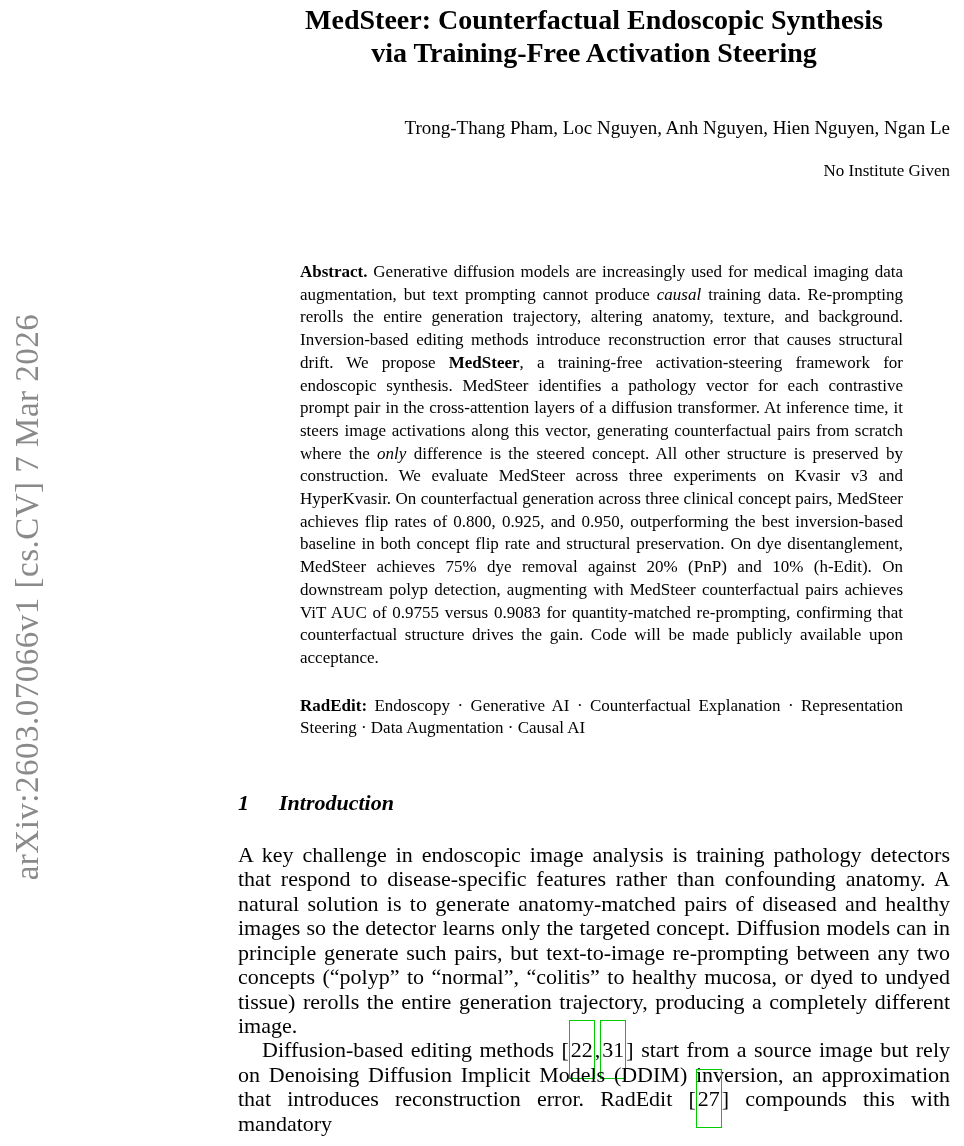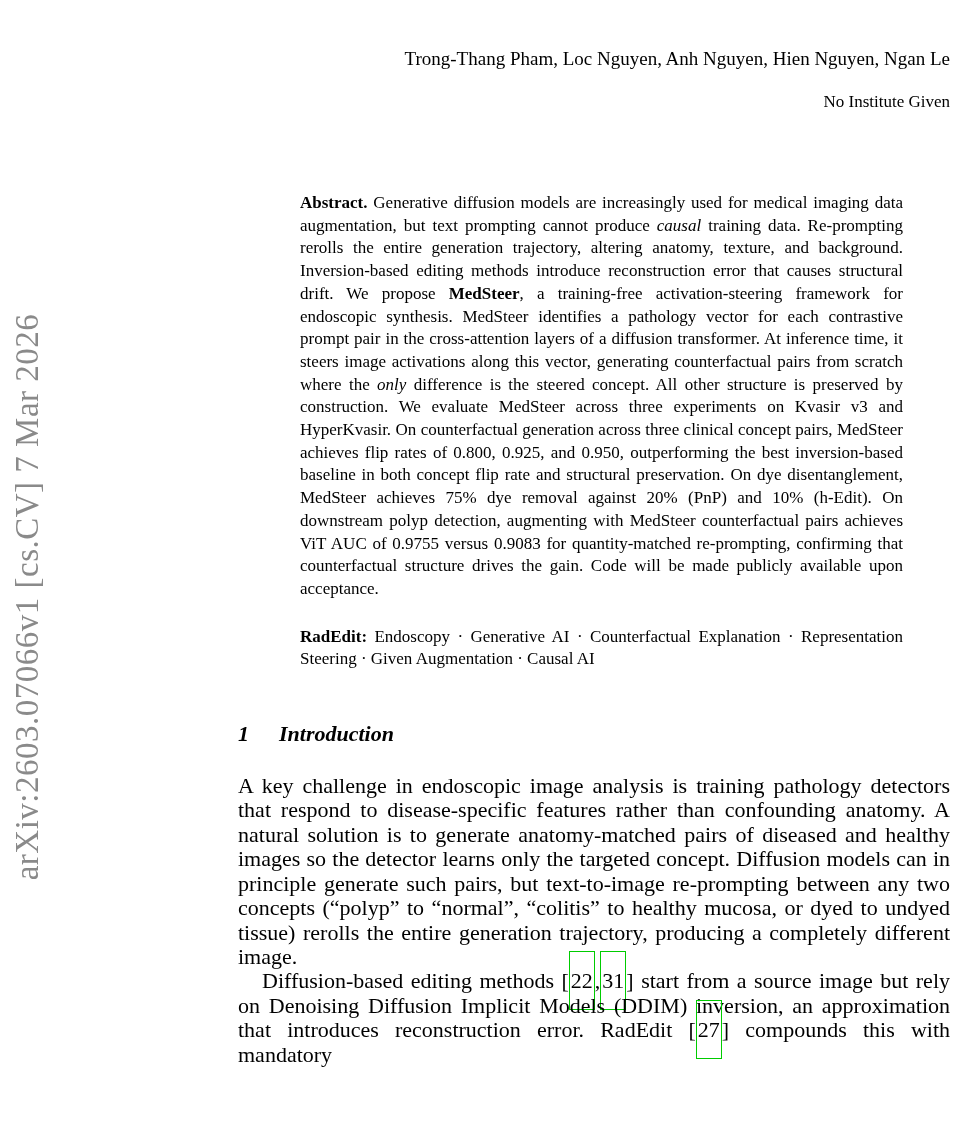--- a/index.html
+++ b/index.html
@@ -39,28 +39,32 @@
 </style>
 </head>
 <body>
 
 <div class="page">
 
   <div class="watermark">arXiv:2603.07066v1  [cs.CV]  7 Mar 2026</div>
 
   <div class="content">
 
+    <h1 class="title">
+      <span class="title-line">MedSteer: Counterfactual Endoscopic Synthesis</span>
+      <span class="title-line">via Training-Free Activation Steering</span>
+    </h1>
 
     <div class="authors">Trong-Thang Pham, Loc Nguyen, Anh Nguyen, Hien Nguyen, Ngan Le</div>
 
     <div class="institute">No Institute Given</div>
 
     <div class="abstract"><span class="seg-bold">Abstract.</span><span> Generative diffusion models are increasingly used for medical imaging data augmentation, but text prompting cannot produce </span><span class="seg-italic">causal</span><span> training data. Re-prompting rerolls the entire generation trajectory, altering anatomy, texture, and background. Inversion-based editing methods introduce reconstruction error that causes structural drift. We propose </span><span class="seg-bold">MedSteer</span><span>, a training-free activation-steering framework for endoscopic synthesis. MedSteer identifies a pathology vector for each contrastive prompt pair in the cross-attention layers of a diffusion transformer. At inference time, it steers image activations along this vector, generating counterfactual pairs from scratch where the </span><span class="seg-italic">only</span><span> difference is the steered concept. All other structure is preserved by construction. We evaluate MedSteer across three experiments on Kvasir v3 and HyperKvasir. On counterfactual generation across three clinical concept pairs, MedSteer achieves flip rates of 0.800, 0.925, and 0.950, outperforming the best inversion-based baseline in both concept flip rate and structural preservation. On dye disentanglement, MedSteer achieves 75% dye removal against 20% (PnP) and 10% (h-Edit). On downstream polyp detection, augmenting with MedSteer counterfactual pairs achieves ViT AUC of 0.9755 versus 0.9083 for quantity-matched re-prompting, confirming that counterfactual structure drives the gain. Code will be made publicly available upon acceptance.</span></div>
 
-    <div class="keywords"><span class="seg-bold">RadEdit:</span><span> Endoscopy · Generative AI · Counterfactual Explanation · Representation Steering · Given Augmentation · Causal AI</span></div>
+    <div class="keywords"><span class="seg-bold">RadEdit:</span><span> Endoscopy · Generative AI · Counterfactual Explanation · Representation Steering · Data Augmentation · Causal AI</span></div>
 
     <h2 class="section-heading">
       <span class="sec-num">1</span><span class="sec-title">Introduction</span>
     </h2>
 
     <p class="body-para first">A key challenge in endoscopic image analysis is training pathology detectors that respond to disease-specific features rather than confounding anatomy. A natural solution is to generate anatomy-matched pairs of diseased and healthy images so the detector learns only the targeted concept. Diffusion models can in principle generate such pairs, but text-to-image re-prompting between any two concepts (“polyp” to “normal”, “colitis” to healthy mucosa, or dyed to undyed tissue) rerolls the entire generation trajectory, producing a completely different image.</p>
 
     <p class="body-para indent"><span>Diffusion-based editing methods [</span><span class="seg-cite">22</span><span>,</span><span class="seg-cite">31</span><span>] start from a source image but rely on Denoising Diffusion Implicit Models (DDIM) inversion, an approximation that introduces reconstruction error. RadEdit [</span><span class="seg-cite">27</span><span>] compounds this with mandatory</span></p>
 
   </div>

